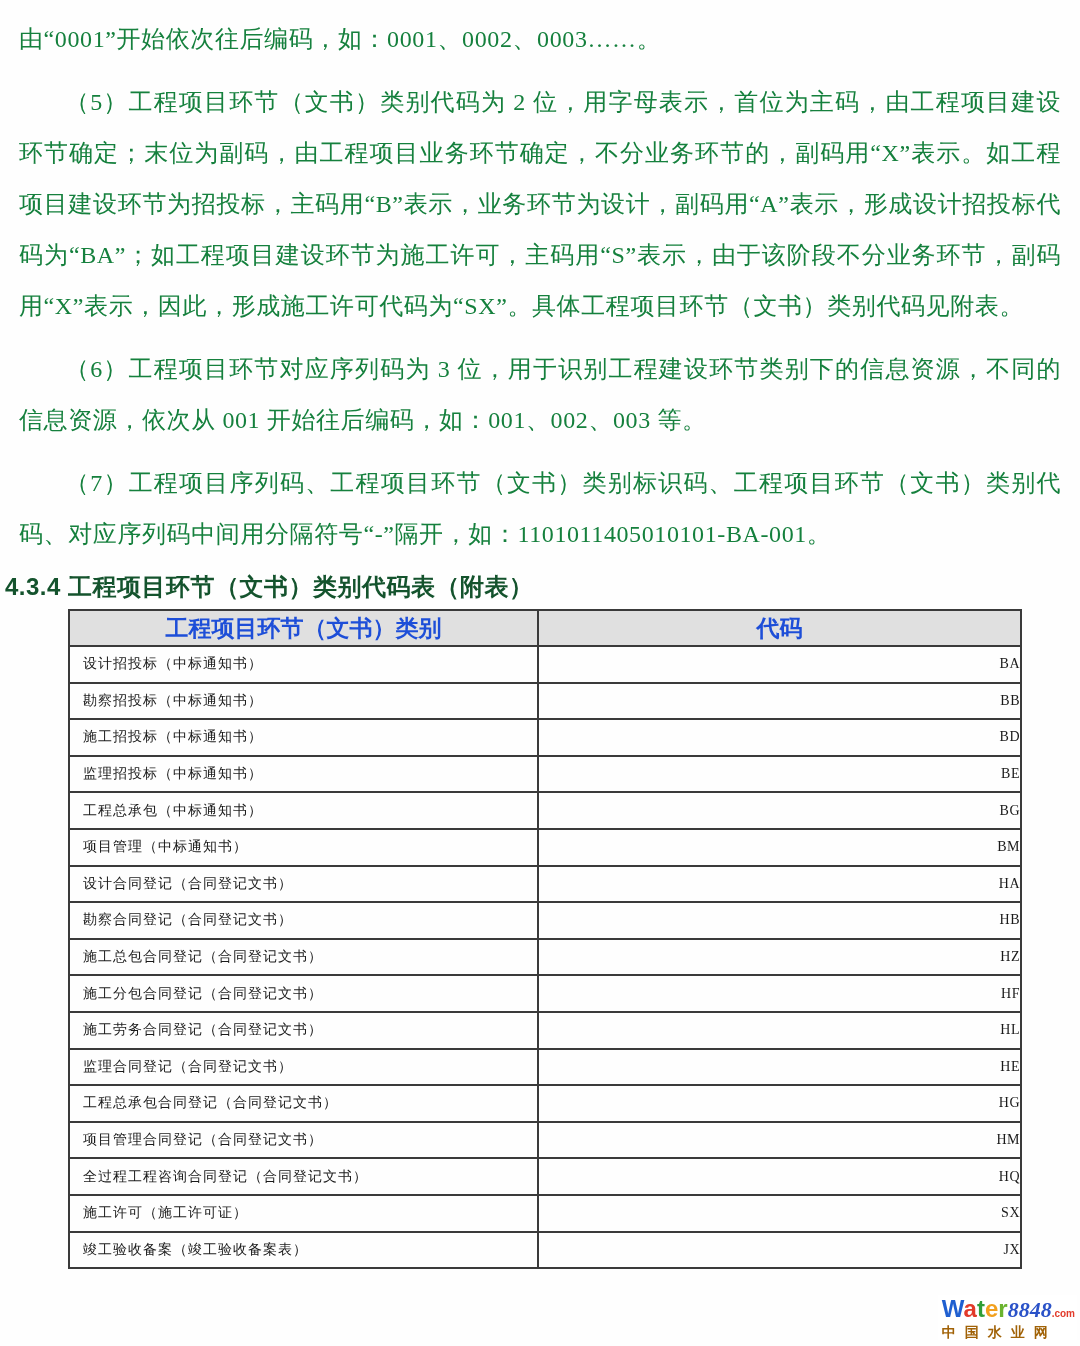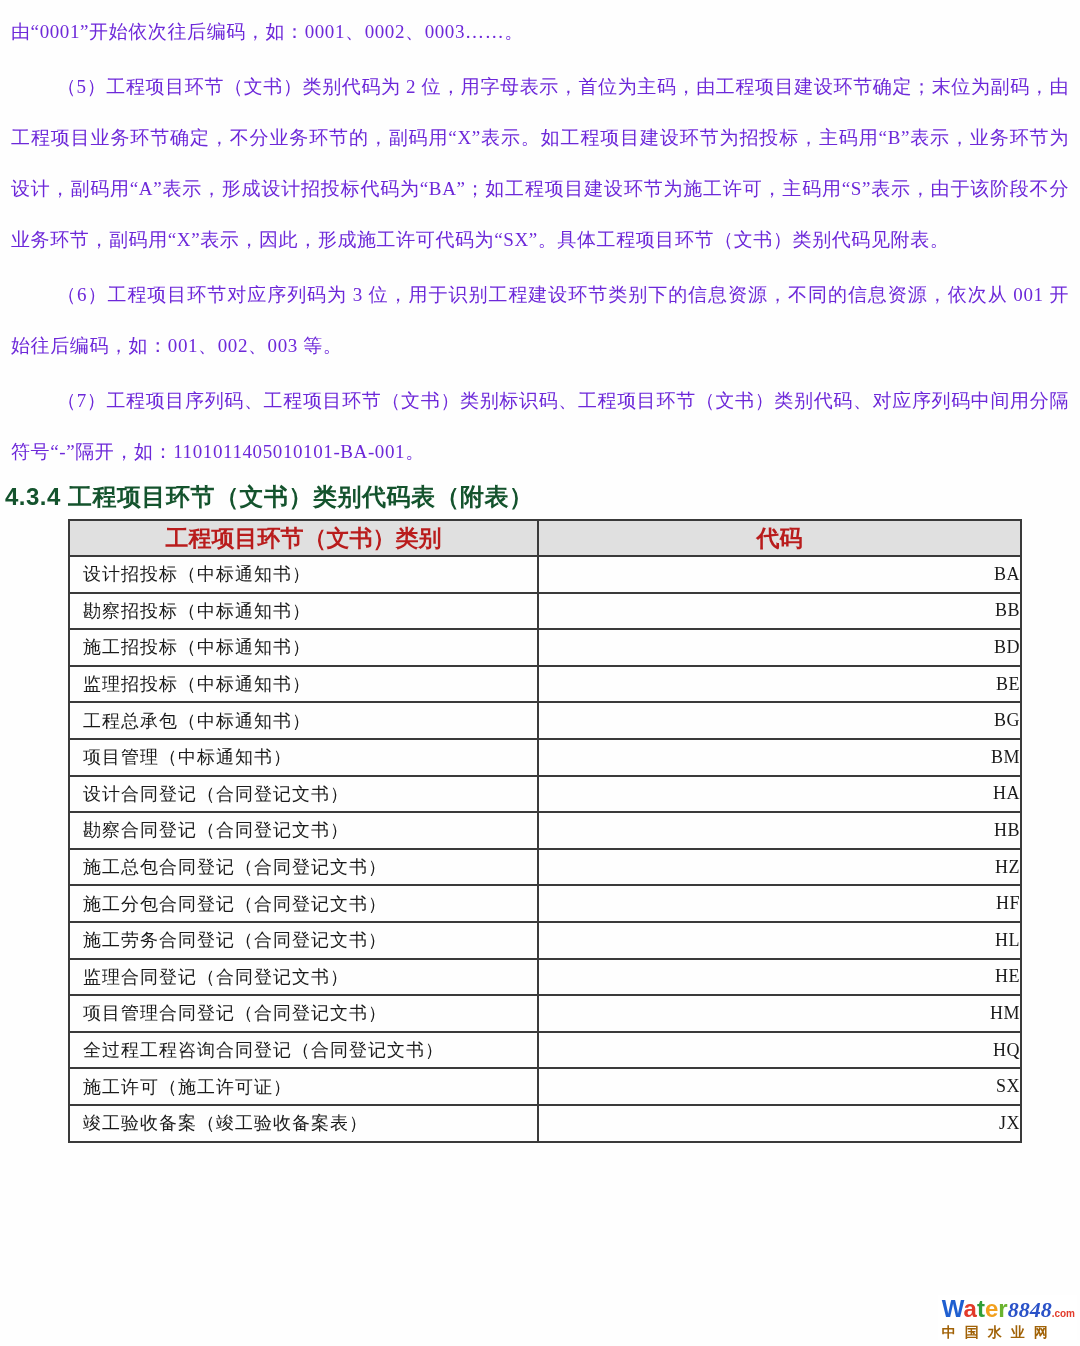--- a/index.html
+++ b/index.html
@@ -6,26 +6,26 @@
   .page {
     position:relative;
     width:1080px; height:1346px;
     background:#fefefe;
     font-family:"Liberation Serif","DejaVu Serif",serif;
     color:#1c1c1c;
     overflow:hidden;
   }
   .body-text { padding:2px 7px 0 7px; }
   .para {
-    margin:4px;
-    font-size:19px;
+    margin:12px;
+    font-size:24px;
     line-height:51px;
     text-align:justify;
     letter-spacing:0.6px;
-    color:#6d28d9;
+    color:#15803d;
   }
   .para.indent { text-indent:46px; }
   .heading {
     margin:5px 0 7px 5px;
     font-family:"Liberation Sans","DejaVu Sans",sans-serif;
     font-size:24px;
     font-weight:bold;
     line-height:30px;
     color:#14532d;
     letter-spacing:0.5px;
@@ -43,23 +43,23 @@
     padding:0;
     overflow:hidden;
     white-space:nowrap;
   }
   .code-table th {
     height:34px;
     font-family:"Liberation Sans","DejaVu Sans",sans-serif;
     font-size:23px;
     font-weight:bold;
     text-align:center;
-    color:#b91c1c;
+    color:#1d4ed8;
   }
-  .code-table td { height:34.6px; font-size:18px; color:#1a1a1a; }
+  .code-table td { height:34.6px; font-size:14px; color:#1a1a1a; }
   td.cat-cell { text-align:left; padding-left:13px; letter-spacing:1px; }
   td.code-cell { text-align:right; font-family:Liberation Serif, serif; letter-spacing:0.5px; }
   .watermark {
     position:absolute;
     right:3px; bottom:6px;
     text-align:left;
     line-height:1;
     background:rgba(255,255,255,0.85);
     padding:2px 2px 1px 4px;
   }
@@ -154,20 +154,24 @@
         </tr>
         <tr>
           <td class="cat-cell">施工劳务合同登记（合同登记文书）</td>
           <td class="code-cell">HL</td>
         </tr>
         <tr>
           <td class="cat-cell">监理合同登记（合同登记文书）</td>
           <td class="code-cell">HE</td>
         </tr>
         <tr>
+          <td class="cat-cell">工程总承包合同登记（合同登记文书）</td>
+          <td class="code-cell">HG</td>
+        </tr>
+        <tr>
           <td class="cat-cell">项目管理合同登记（合同登记文书）</td>
           <td class="code-cell">HM</td>
         </tr>
         <tr>
           <td class="cat-cell">全过程工程咨询合同登记（合同登记文书）</td>
           <td class="code-cell">HQ</td>
         </tr>
         <tr>
           <td class="cat-cell">施工许可（施工许可证）</td>
           <td class="code-cell">SX</td>

